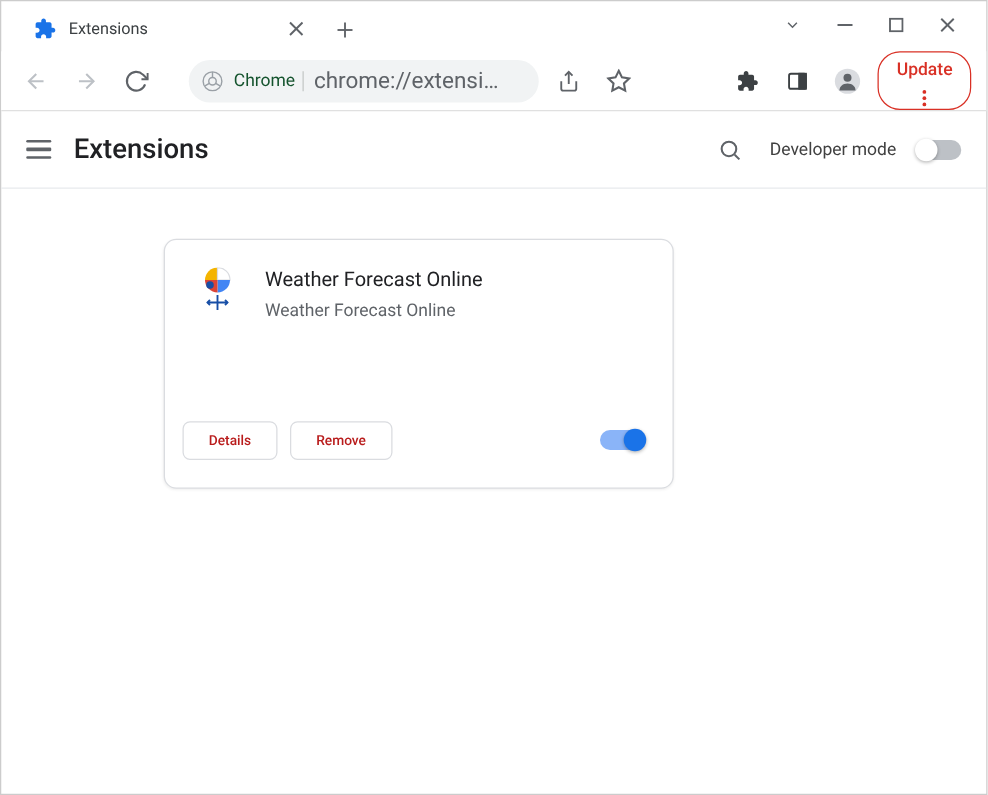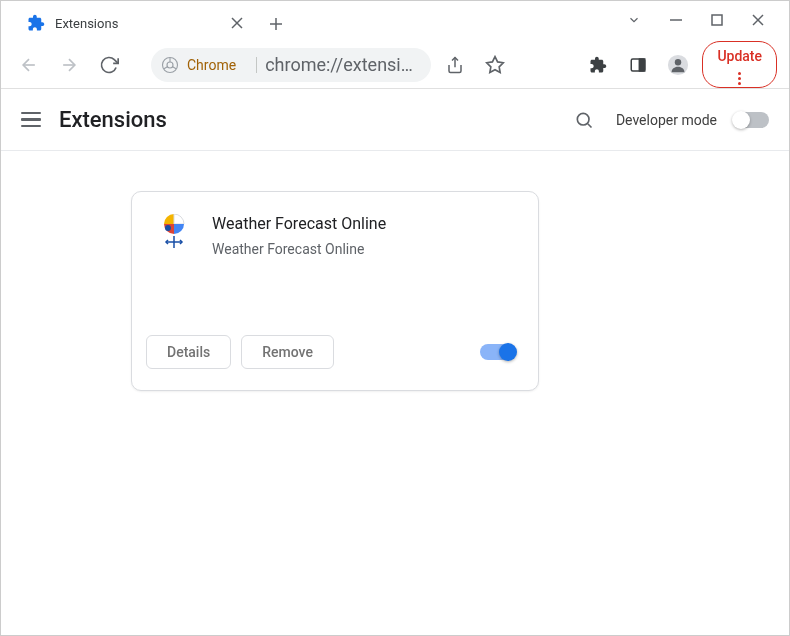--- a/index.html
+++ b/index.html
@@ -14,21 +14,21 @@
 .tab { background: #fff; border-radius: 10px 10px 0 0; height: 36px; display: flex; align-items: center; padding: 0 10px 0 14px; gap: 10px; min-width: 240px; position: relative; }
 .tab-title { font-size: 13px; color: #3c4043; }
 .tab-close { color: #5f6368; font-size: 13px; margin-left: auto; cursor: pointer; }
 .newtab { width: 30px; height: 30px; display: flex; align-items: center; justify-content: center; color: #5f6368; font-size: 20px; margin-bottom: 2px; cursor: pointer; }
 
 
 .toolbar { height: 48px; display: flex; align-items: center; padding: 0 12px; gap: 8px; border-bottom: 1px solid #e0e0e0; position: relative; top: -38px; background: #fff; }
 .nav-btn { width: 32px; height: 32px; display: flex; align-items: center; justify-content: center; color: #9aa0a6; border-radius: 50%; }
 .nav-btn.active { color: #5f6368; cursor: pointer; }
 .omnibox { flex: 0 0 auto; height: 34px; background: #f1f3f4; border-radius: 17px; display: flex; align-items: center; padding: 0 10px; gap: 8px; width: 280px; }
-.chrome-icon-wrap { display: flex; align-items: center; gap: 6px; color: #a16207; font-size: 14px; border-right: 1px solid #c4c7c5; padding-right: 20px; }
+.chrome-icon-wrap { display: flex; align-items: center; gap: 6px; color: #14532d; font-size: 14px; border-right: 1px solid #c4c7c5; padding-right: 6px; }
 .url-text { color: #5f6368; font-size: 18px; white-space: nowrap; overflow: hidden; text-overflow: ellipsis; text-align: right; }
 .tool-icon { width: 32px; height: 32px; display: flex; align-items: center; justify-content: center; color: #5f6368; cursor: pointer; }
 .spacer { flex: 1; }
 .update-btn { border: 1px solid #d93025; color: #d93025; background: #fff; border-radius: 18px; padding: 6px 14px 2px 14px; font-size: 14px; display: flex; align-items: center; gap: 8px; cursor: pointer; font-weight: 500; flex-direction: column; }
 .update-btn .dots { display: flex; flex-direction: column; gap: 2px; }
 .update-btn .dots span { width: 3px; height: 3px; background: #d93025; border-radius: 50%; }
 
 
 .content { position: relative; top: -38px; padding: 0; }
 .ext-header { height: 62px; display: flex; align-items: center; padding: 0 20px; gap: 18px; border-bottom: 1px solid #e8eaed; }
@@ -41,21 +41,21 @@
 .toggle-sm::after { content: ""; position: absolute; width: 18px; height: 18px; background: #fff; border-radius: 50%; top: -1px; left: -1px; box-shadow: 0 1px 3px rgba(0,0,0,.3); }
 
 
 .card-area { padding: 40px 0 0 130px; }
 .card { width: 408px; height: 200px; border: 1px solid #dadce0; border-radius: 10px; background: #fff; box-shadow: 0 1px 2px rgba(60,64,67,.08); display: flex; flex-direction: column; }
 .card-body { flex: 1; display: flex; padding: 22px 22px 0 22px; gap: 18px; }
 .ext-icon { width: 40px; height: 40px; }
 .ext-name { font-size: 16px; color: #202124; margin-bottom: 8px; }
 .ext-desc { font-size: 14px; color: #5f6368; }
 .card-actions { height: 62px; border-top: 0; display: flex; align-items: center; padding: 0 22px 14px 14px; gap: 10px; }
-.action-btn { border: 1px solid #dadce0; background: #fff; color: #737373; font-size: 14px; font-weight: 500; padding: 8px 20px; border-radius: 6px; cursor: pointer; }
+.action-btn { border: 1px solid #dadce0; background: #fff; color: #b91c1c; font-size: 11px; font-weight: 500; padding: 8px 20px; border-radius: 6px; cursor: pointer; }
 .toggle-on { width: 36px; height: 16px; background: #8ab4f8; border-radius: 8px; position: relative; margin-left: auto; cursor: pointer; }
 .toggle-on::after { content: ""; position: absolute; width: 18px; height: 18px; background: #1a73e8; border-radius: 50%; top: -1px; right: -1px; box-shadow: 0 1px 3px rgba(0,0,0,.3); }
 
 svg { display: block; }
 </style>
 </head>
 <body>
 
 <div class="window-controls">
   <span>

